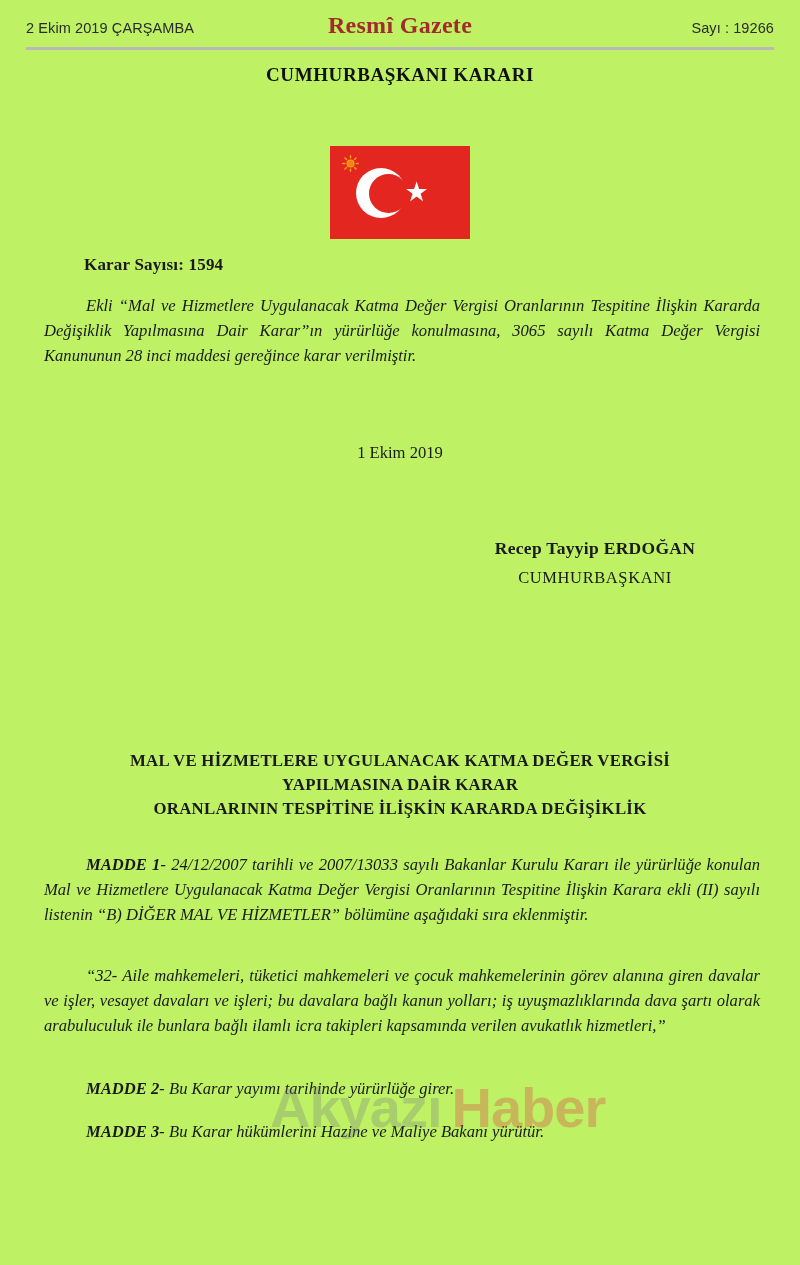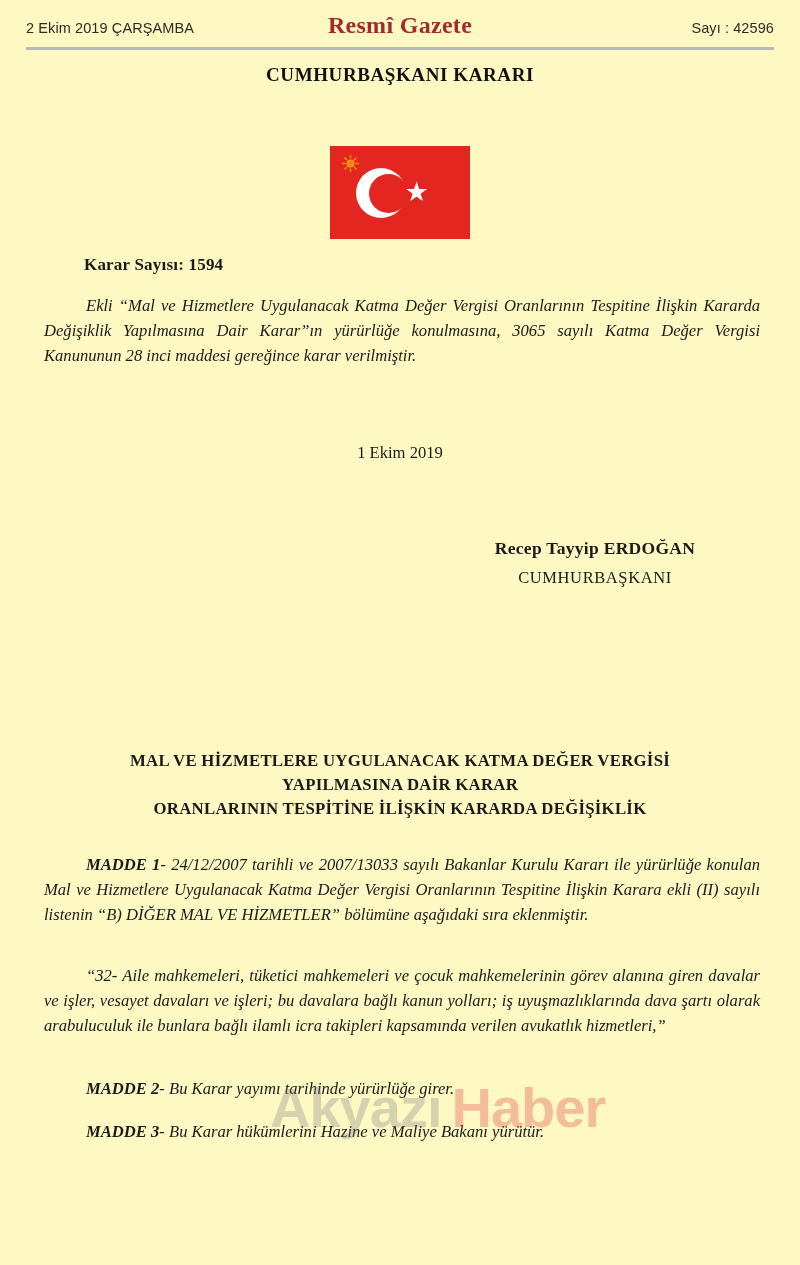--- a/index.html
+++ b/index.html
@@ -5,21 +5,21 @@
 <style>
   html, body {
     margin: 0;
     padding: 0;
     background: #ffffff;
   }
   #page {
     position: relative;
     width: 800px;
     height: 1265px;
-    background: #fef9c3;
+    background: #bef264;
     overflow: hidden;
     font-family: "Liberation Serif", "DejaVu Serif", serif;
     color: #1a1a1a;
   }
 
   
   .masthead {
     position: absolute;
     top: 14px;
     left: 26px;
@@ -211,21 +211,21 @@
   .wm-b { color: rgba(222,60,70,0.32); margin-left: 10px; }
 </style>
 </head>
 <body>
 
 <div id="page">
 
   <div class="masthead">
     <span class="masthead-date">2 Ekim 2019 ÇARŞAMBA</span>
     <span class="masthead-title">Resmî Gazete</span>
-    <span class="masthead-issue">Sayı : 42596</span>
+    <span class="masthead-issue">Sayı : 19266</span>
   </div>
   <div class="masthead-rule"></div>
 
   <div class="doc-title">CUMHURBAŞKANI KARARI</div>
 
   <div class="flag-wrap">
     <div class="flag">
       <div class="crescent-outer"></div>
       <div class="crescent-inner"></div>
       <div class="star">★</div>

